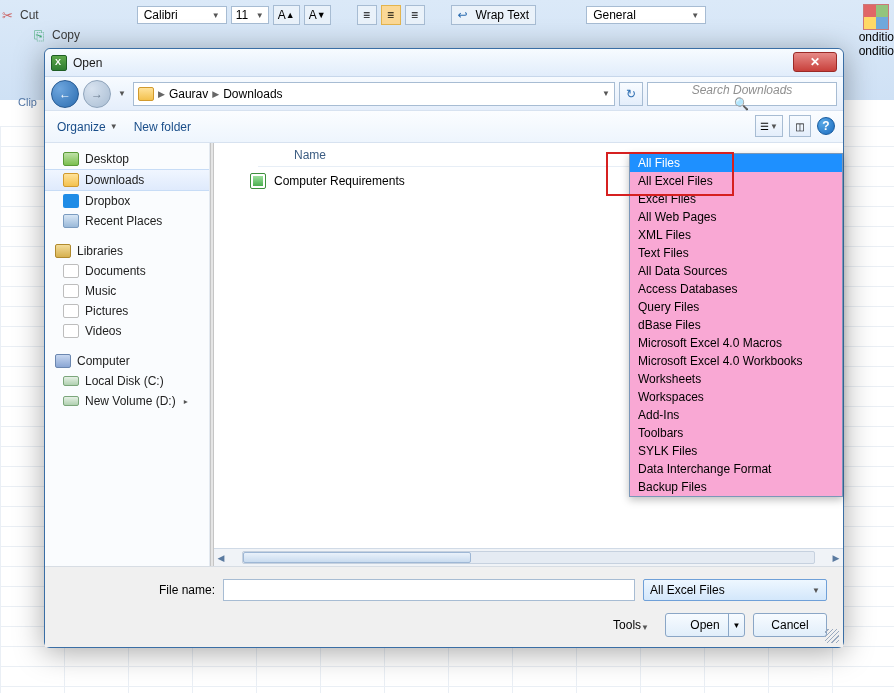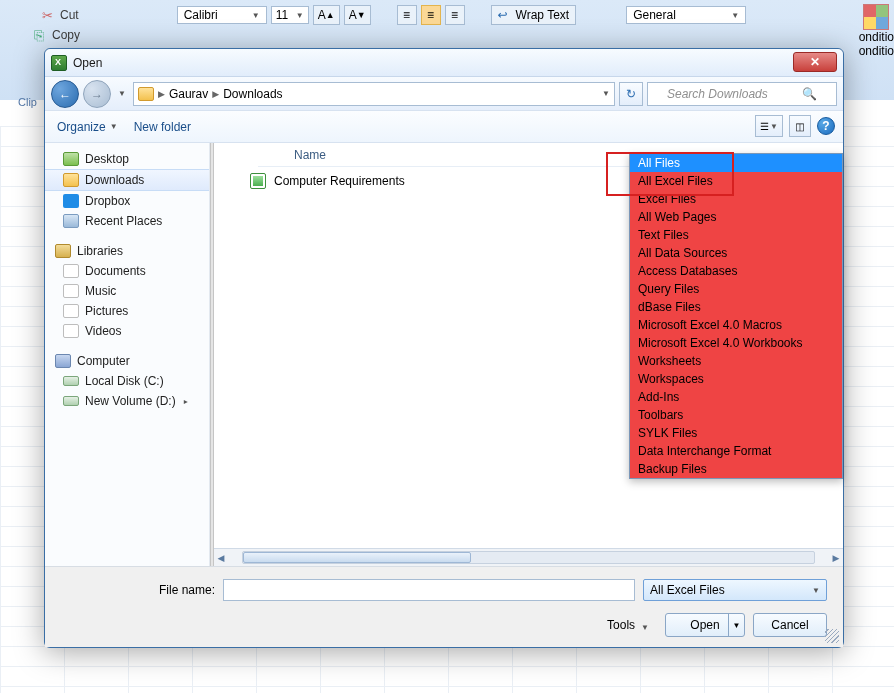--- a/index.html
+++ b/index.html
@@ -1,20 +1,20 @@
 <!DOCTYPE html>
 <html><head>
   <meta charset="utf-8">
   <style>
     * { margin: 0; padding: 0; box-sizing: border-box; font-family: "Segoe UI", Tahoma, sans-serif; font-size: 12px; }
     body { background: #fff; width: 894px; height: 693px; position: relative; overflow: hidden; }
 
     
     .ribbon-bg { position: absolute; top: 0; left: 0; right: 0; height: 100px; background: linear-gradient(#dbe9f8, #cfe1f5); z-index: 0; }
-    .ribbon-row { position: absolute; top: 4px; left: 0; right: 0; height: 22px; display: flex; align-items: center; gap: 4px; padding-left: 2px; margin-left: 40px; }
+    .ribbon-row { position: absolute; top: 4px; left: 0; right: 0; height: 22px; display: flex; align-items: center; gap: 4px; padding-left: 2px; }
     .ribbon-cut { display: flex; gap: 4px; align-items: center; color: #3b3b3b; }
     .ribbon-font { background: #fff; border: 1px solid #a7bcd3; padding: 1px 6px; width: 90px; display: flex; justify-content: space-between; align-items: center; }
     .ribbon-size { background: #fff; border: 1px solid #a7bcd3; padding: 1px 4px; width: 38px; display: flex; justify-content: space-between; align-items: center; }
     .ribbon-btn { border: 1px solid #a7bcd3; background: #eaf2fa; padding: 1px 4px; display: inline-flex; align-items: center; height: 20px; min-width: 20px; justify-content: center; }
     .ribbon-btn.active { background: #fbd896; border-color: #e3b44e; }
     .ribbon-dropdown { background: #fff; border: 1px solid #a7bcd3; padding: 1px 6px; width: 120px; display: flex; justify-content: space-between; align-items: center; }
     .ribbon-right { position: absolute; right: 0; top: 0; display: flex; gap: 4px; }
     .ribbon-cond { display: flex; flex-direction: column; align-items: center; font-size: 11px; }
     .ribbon-cond-icon { width: 26px; height: 26px; background: #f6b26b; border: 1px solid #c77; display: grid; grid-template-columns: 1fr 1fr; grid-template-rows: 1fr 1fr; }
     .ribbon-cond-icon div:nth-child(1){background:#e06666}.ribbon-cond-icon div:nth-child(2){background:#93c47d}.ribbon-cond-icon div:nth-child(3){background:#ffd966}.ribbon-cond-icon div:nth-child(4){background:#6fa8dc}
@@ -34,21 +34,21 @@
     .title-text { color:#1a1a1a; }
     .close-btn { position:absolute; right:6px; top:3px; width:44px; height:20px; background: linear-gradient(#e68a87,#c8403b); border:1px solid #9b2a27; border-radius:3px; display:flex; align-items:center; justify-content:center; color:#fff; font-weight:bold; font-size:12px; }
 
     .navbar { height: 34px; background: linear-gradient(#f7fbff,#e5eefb); display:flex; align-items:center; padding:0 6px; gap:4px; border-bottom:1px solid #d7e2f0; }
     .navcircle { width:28px; height:28px; border-radius:50%; background: radial-gradient(circle at 30% 30%, #6ea6de, #2b6cb0); border:1px solid #275a92; display:flex; align-items:center; justify-content:center; color:#fff; font-size:14px; }
     .navcircle.fwd { background: radial-gradient(circle at 30% 30%, #d7e2ef, #a9bdd3); color:#6a7b8e; border-color:#8fa4bb; }
     .nav-caret { width:14px; height:28px; display:flex; align-items:center; justify-content:center; color:#5378a9; }
     .addr-bar { flex:1; height:24px; background:#fff; border:1px solid #a7bcd3; display:flex; align-items:center; padding:0 4px; gap:4px; }
     .addr-caret { color:#666; font-size:9px; }
     .addr-refresh { width:24px; height:24px; border:1px solid #a7bcd3; background:linear-gradient(#f9fcff,#e4eefb); display:flex; align-items:center; justify-content:center; color:#2b6cb0; }
-    .search-box { width:190px; height:24px; border:1px solid #a7bcd3; background:#fff; display:flex; align-items:center; padding:0 19px; color:#8f8f8f; font-style:italic; justify-content:space-between; }
+    .search-box { width:190px; height:24px; border:1px solid #a7bcd3; background:#fff; display:flex; align-items:center; padding:0 6px; color:#8f8f8f; font-style:italic; justify-content:space-between;flex-direction:column; }
     .search-icon { color:#5378a9; font-style:normal; }
 
     .toolbar { height: 32px; background: linear-gradient(#fbfdff,#eef5fd); border-bottom:1px solid #d7e2f0; display:flex; align-items:center; padding:0 12px; gap:16px; position:relative; }
     .org-btn { color:#1a4e8a; display:flex; align-items:center; gap:4px; }
     .newf-btn { color:#1a4e8a; }
     .toolbar-right { position:absolute; right:8px; top:4px; display:flex; align-items:center; gap:6px; }
     .view-btn { width:28px; height:22px; border:1px solid #a7bcd3; background:linear-gradient(#f7fbff,#e4eefb); display:flex; align-items:center; justify-content:center; gap:1px; }
     .help-btn { width:18px; height:18px; border-radius:50%; background:radial-gradient(circle at 30% 30%,#5aa9e6,#1a6bbf); color:#fff; display:flex; align-items:center; justify-content:center; font-weight:bold; font-size:11px; border:1px solid #155a9e; }
 
     .body-area { flex:1; display:flex; min-height:0; }
@@ -77,28 +77,28 @@
     .bot-thumb { position:absolute; left:0; width:40%; top:0; bottom:0; background:linear-gradient(#eaf2fb,#c9dbef); border:1px solid #9eb7d5; border-radius:2px; }
     .scroll-arrow { width:14px; display:flex; align-items:center; justify-content:center; color:#5a7aa0; font-size:9px; }
     .content-main { flex:1; position:relative; }
 
     .bottom-panel { background:#f0f0f0; padding:12px 16px 10px; display:flex; flex-direction:column; gap:12px; border-top:1px solid #d7dde4; }
     .fname-row { display:flex; align-items:center; gap:8px; }
     .fname-lbl { width:154px; text-align:right; }
     .fname-input { flex:1; height:22px; border:1px solid #a7bcd3; background:#fff; padding:0 4px; }
     .filetype-dd { width:184px; height:22px; border:1px solid #6fa0d8; background:linear-gradient(#eef7ff,#d3e7fb); display:flex; align-items:center; justify-content:space-between; padding:0 6px; color:#000; border-radius:2px; }
     .btn-row { display:flex; justify-content:flex-end; align-items:center; gap:8px; }
-    .tools-btn { display:flex; align-items:flex-end; gap:6px; padding:0 8px; }
+    .tools-btn { display:flex; align-items:flex-end; padding:0 8px; }
     .main-btn { width:74px; height:24px; background:linear-gradient(#f7fbff,#e1eefa); border:1px solid #8aa6c6; border-radius:3px; display:flex; align-items:center; justify-content:center; }
     .main-btn.split { width:80px; position:relative; }
     .main-btn.split .dd { position:absolute; right:0; top:0; bottom:0; width:16px; border-left:1px solid #8aa6c6; display:flex; align-items:center; justify-content:center; font-size:8px; }
     .resize-grip { position:absolute; right:4px; bottom:4px; width:14px; height:14px; background: repeating-linear-gradient(135deg, transparent 0 2px, #9aaabf 2px 3px); }
 
     
-    .filetype-list { position:absolute; right:0; top:104px; width:214px; background:#ef4444; border:1px solid #7b97b8; box-shadow:0 3px 8px rgba(0,0,0,.25); z-index:30; }
+    .filetype-list { position:absolute; right:0; top:104px; width:214px; background:#f9a8d4; border:1px solid #7b97b8; box-shadow:0 3px 8px rgba(0,0,0,.25); z-index:30; }
     .ftl-item { padding:2px 8px; color:#000; white-space:nowrap; }
     .ftl-item.sel { background:#1e90ff; color:#fff; }
 
     .red-box { position:absolute; right:108px; top:-2px; width:128px; height:44px; border:2px solid #d62020; z-index:40; pointer-events:none; }
 
     .tiny-caret { font-size:8px; color:#555; }
     .drag-handle { width:4px; background:#e5e5e5; border-left:1px solid #c5c5c5; border-right:1px solid #c5c5c5; }
 
     .mini-icon { width:14px; height:14px; display:inline-block; }
     .scissors::before { content:'✂'; color:#c66; font-size:13px; }
@@ -319,20 +319,21 @@
     </div>
     <div class="resize-grip"></div>
   </div>
 
   <div class="filetype-list">
     <div class="red-box"></div>
     <div class="ftl-item sel">All Files</div>
     <div class="ftl-item">All Excel Files</div>
     <div class="ftl-item">Excel Files</div>
     <div class="ftl-item">All Web Pages</div>
+    <div class="ftl-item">XML Files</div>
     <div class="ftl-item">Text Files</div>
     <div class="ftl-item">All Data Sources</div>
     <div class="ftl-item">Access Databases</div>
     <div class="ftl-item">Query Files</div>
     <div class="ftl-item">dBase Files</div>
     <div class="ftl-item">Microsoft Excel 4.0 Macros</div>
     <div class="ftl-item">Microsoft Excel 4.0 Workbooks</div>
     <div class="ftl-item">Worksheets</div>
     <div class="ftl-item">Workspaces</div>
     <div class="ftl-item">Add-Ins</div>

